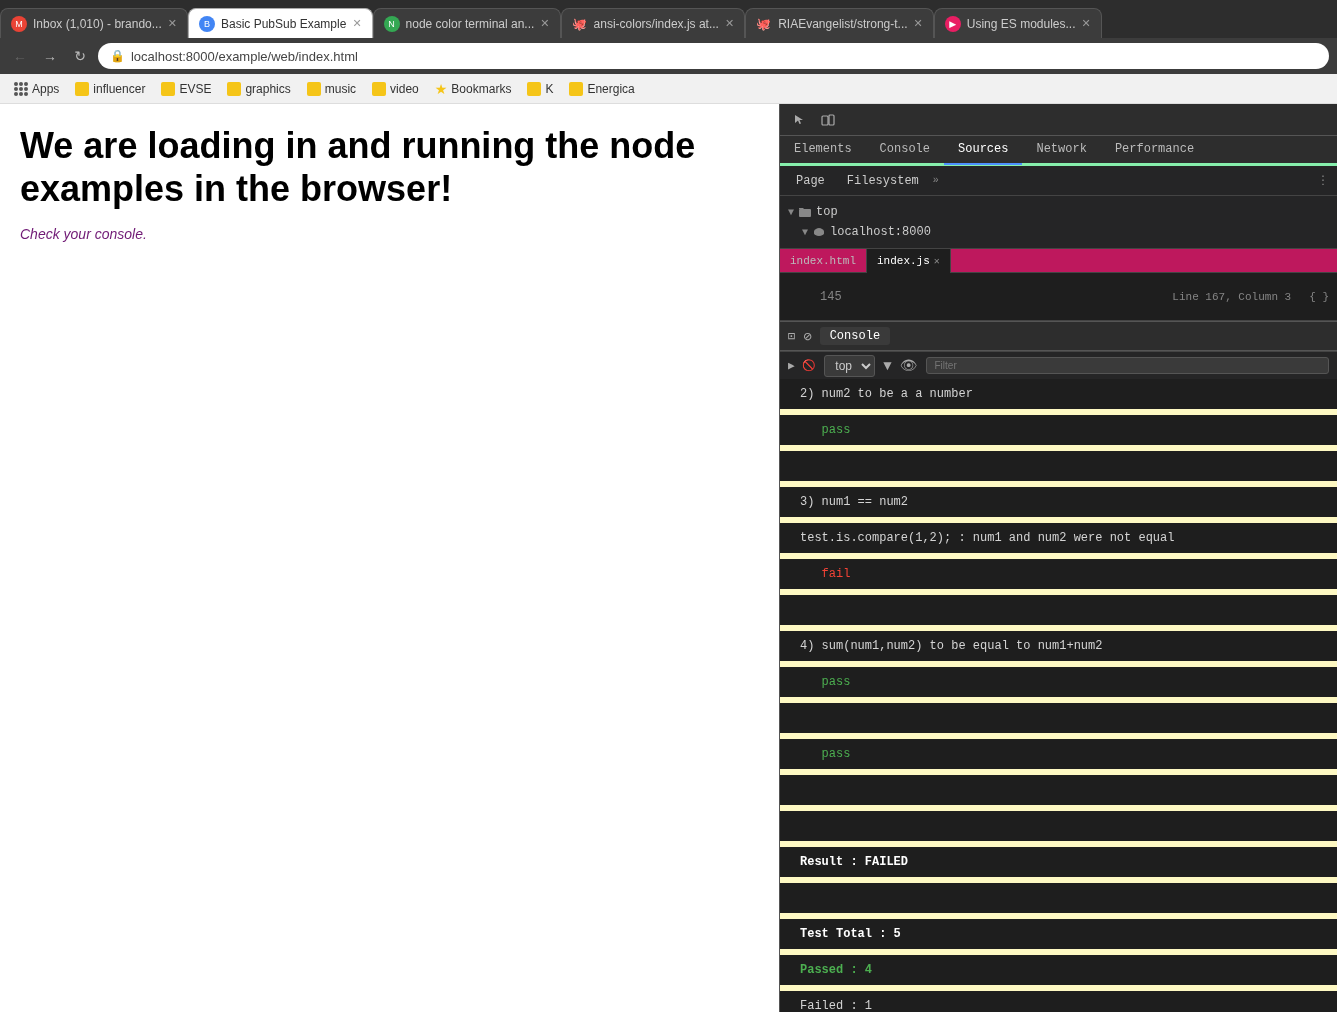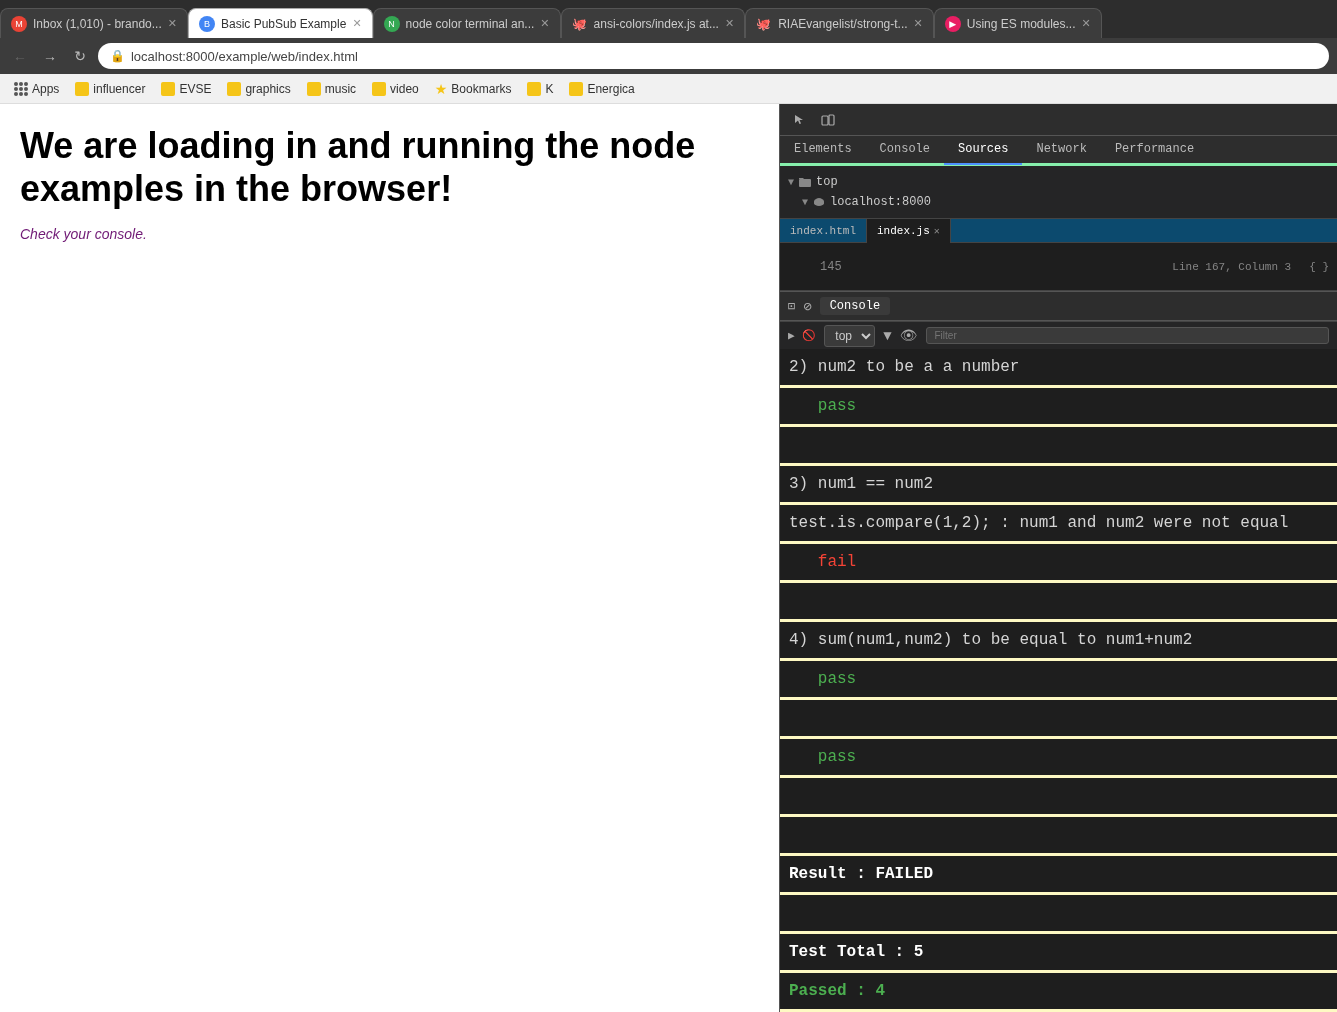--- a/index.html
+++ b/index.html
@@ -234,21 +234,21 @@
       font-size: 12px;
       color: #ccc;
       cursor: pointer;
       border-radius: 3px;
     }
     .sources-chevron { color: #888; font-size: 10px; }
     .sources-more { color: #888; cursor: pointer; }
 
     
     .file-tabs {
-      background: #0c4a6e;
+      background: #be185d;
       display: flex;
       align-items: center;
       height: 24px;
       border-bottom: 1px solid #444;
     }
     .file-tab {
       padding: 0 10px;
       height: 24px;
       display: flex;
       align-items: center;
@@ -305,24 +305,24 @@
     }
 
     
     .console-output {
       flex: 1;
       background: #1e1e1e;
       overflow-y: auto;
       padding: 0;
     }
     .console-line {
-      padding: 6px 9px;
-      border-bottom: 3px solid #fef9c3;
+      padding: 6px 20px;
+      border-bottom: 6px solid #fef9c3;
       font-family: 'Courier New', monospace;
-      font-size: 16px;
+      font-size: 12px;
       line-height: 1.5;
     }
     .c-white { color: #d4d4d4; }
     .c-green { color: #4caf50; }
     .c-red { color: #f44336; }
     .c-gray { color: #808080; }
 
     
     .console-bottom-bar {
       background: #252526;
@@ -510,20 +510,27 @@
           <span>Sources</span>
         </div>
         <div class="devtools-tab">
           <span>Network</span>
         </div>
         <div class="devtools-tab">
           <span>Performance</span>
         </div>
       </div>
 
+      <div class="sources-bar">
+        <span class="sources-btn">Page</span>
+        <span class="sources-btn">Filesystem</span>
+        <span class="sources-chevron">»</span>
+        <div style="flex:1"></div>
+        <span class="sources-more">⋮</span>
+      </div>
 
       <div style="background:#252526; padding:6px 0; border-bottom:1px solid #444;">
 
         <div style="display:flex;align-items:center;padding:3px 8px;gap:4px;">
           <span style="color:#888;font-size:10px;">▼</span>
           <svg width="14" height="14" viewBox="0 0 14 14">
             <rect x="1" y="4" width="12" height="8" rx="1" fill="#888"></rect>
             <path d="M1 4 L1 3 L5 3 L6 4 Z" fill="#888"></path>
           </svg>
           <span style="color:#ccc;font-size:12px;">top</span>

